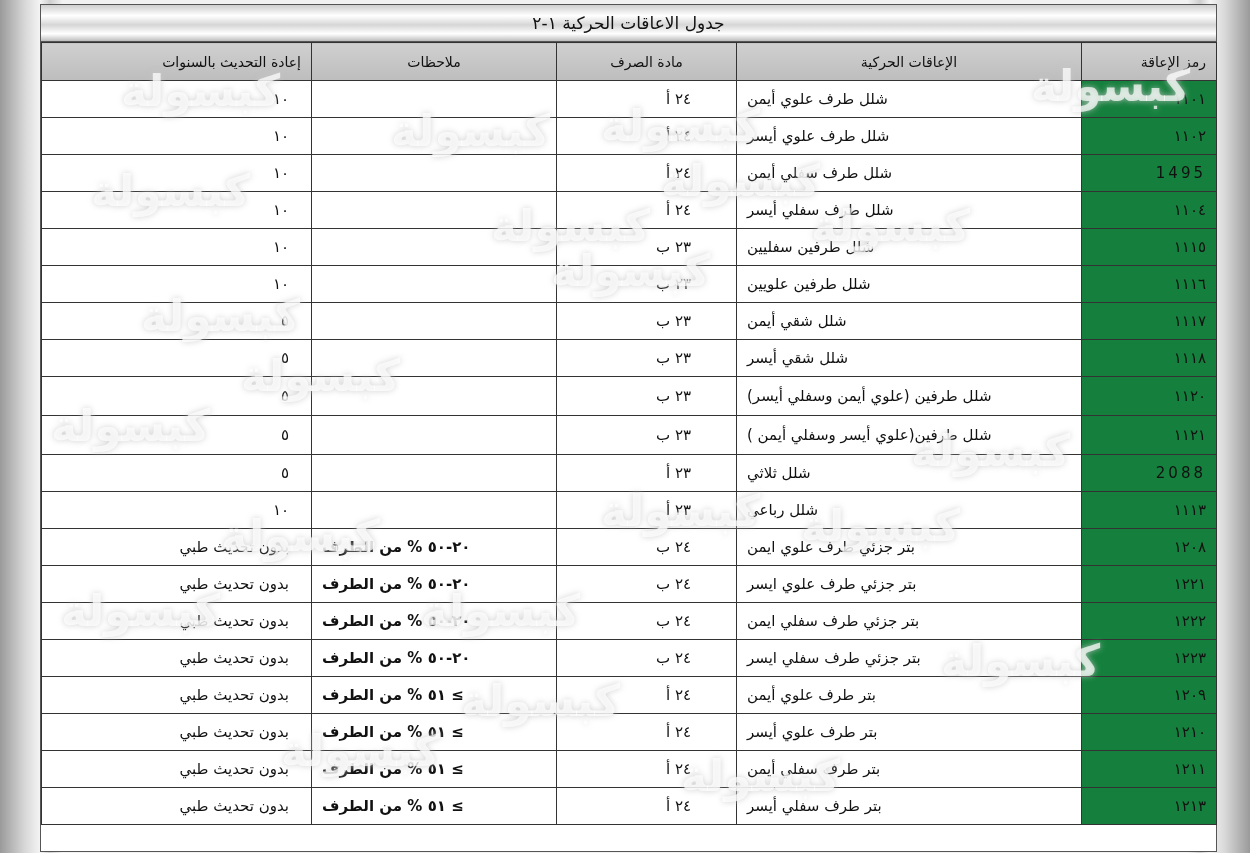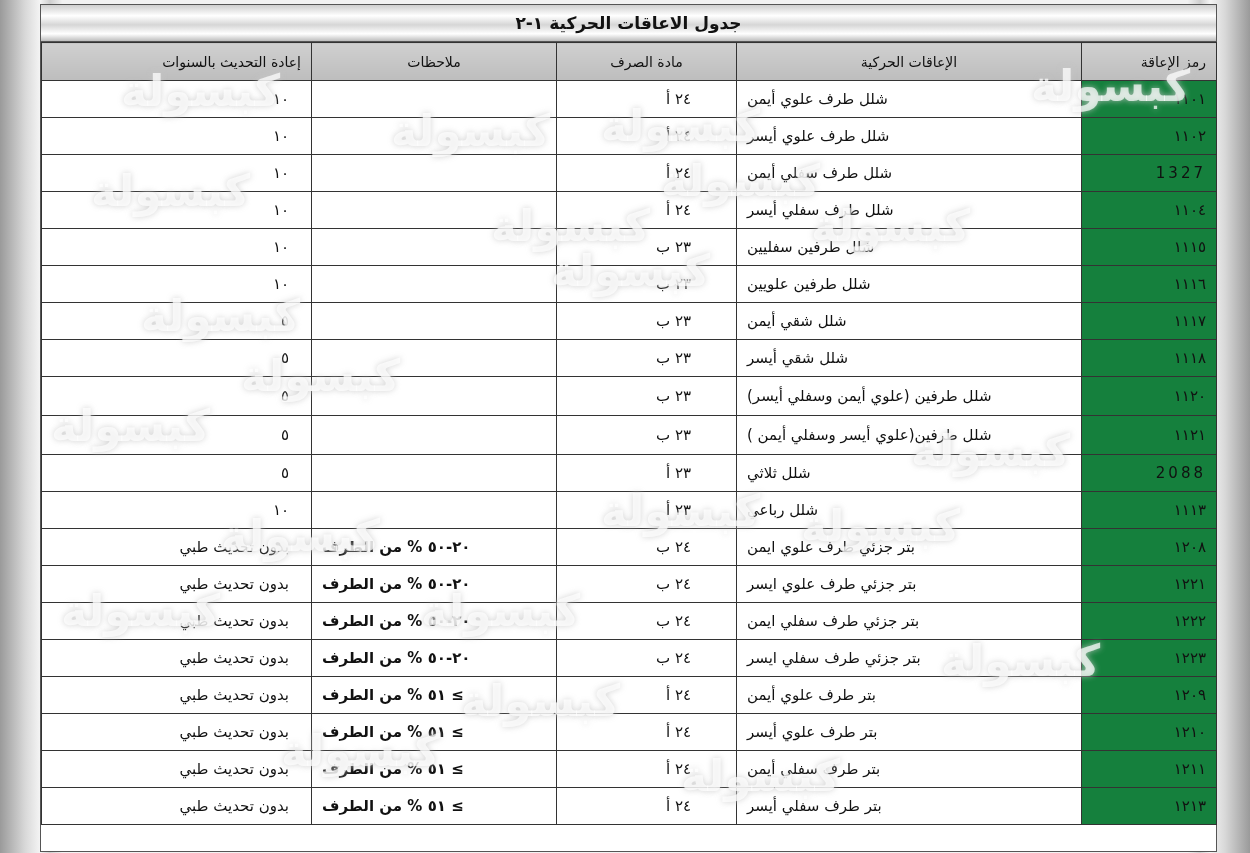--- a/index.html
+++ b/index.html
@@ -18,21 +18,21 @@
       background: #ffffff;
       border: 1px solid #555;
     }
     .title-bar {
       position: absolute; left: 0; top: 0; width: 1175px; height: 36px;
       background: linear-gradient(180deg, #cfcfcf 0%, #ffffff 30%, #d6d6d6 55%, #ffffff 80%, #bdbdbd 100%);
       border-bottom: 1px solid #555;
       display: flex; align-items: center; justify-content: center;
     }
     .title-bar span {
-      direction: rtl; font-weight: bold; font-size: 17px; color: #111;
+      direction: rtl; font-weight: normal; font-size: 17px; color: #111;
     }
     table {
       position: absolute; left: 0; top: 37px;
       width: 1175px; border-collapse: collapse; direction: rtl;
       table-layout: fixed;
     }
     th, td {
       border: 1.5px solid #333;
       font-size: 15px; color: #111;
       padding: 0 10px;
@@ -102,21 +102,21 @@
     <td class="renew">١٠</td>
   </tr>
         <tr>
     <td class="code">١١٠٢</td>
     <td class="name">شلل طرف علوي أيسر</td>
     <td class="fee">٢٤ أ</td>
     <td class="note"></td>
     <td class="renew">١٠</td>
   </tr>
         <tr>
-    <td class="code">1327</td>
+    <td class="code">1495</td>
     <td class="name">شلل طرف سفلي أيمن</td>
     <td class="fee">٢٤ أ</td>
     <td class="note"></td>
     <td class="renew">١٠</td>
   </tr>
         <tr>
     <td class="code">١١٠٤</td>
     <td class="name">شلل طرف سفلي أيسر</td>
     <td class="fee">٢٤ أ</td>
     <td class="note"></td>

